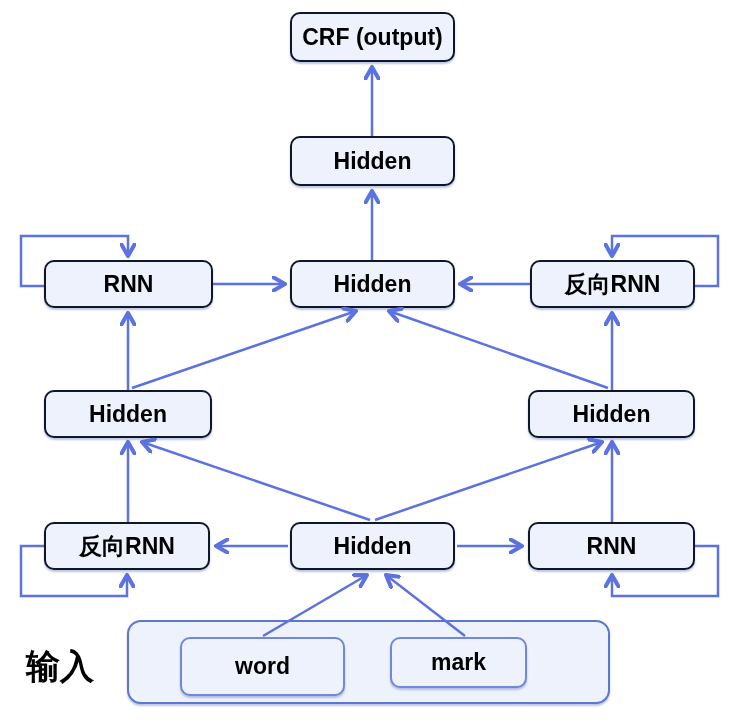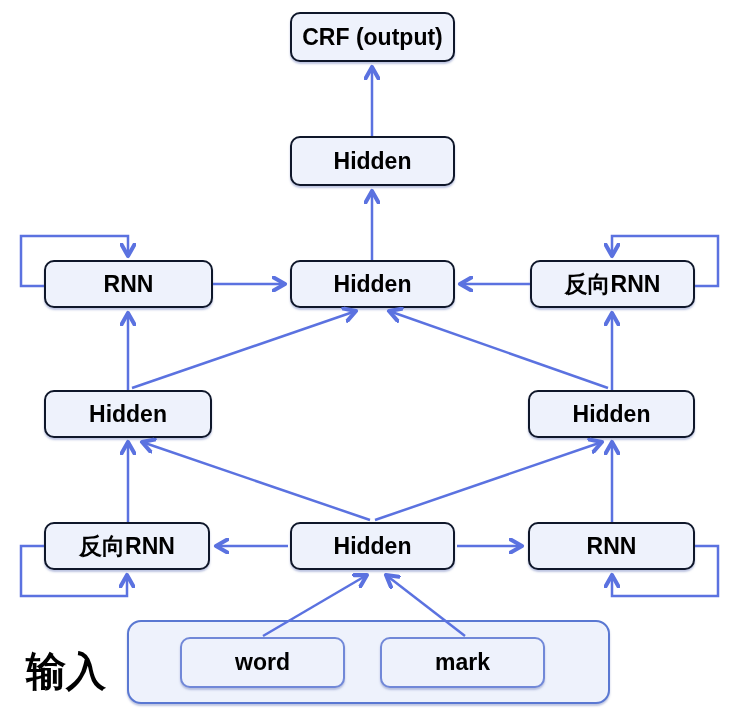--- a/index.html
+++ b/index.html
@@ -38,21 +38,21 @@
     border-radius: 14px;
     box-shadow: 0 2px 2px rgba(125, 140, 195, 0.5);
     z-index: 1;
   }
   .inner-node {
     border-color: #7188d8;
     z-index: 2;
   }
   .free-label {
     position: absolute;
-    font-size: 40px;
+    font-size: 34px;
     font-weight: 600;
     color: #000000;
     z-index: 2;
   }
   #edges {
     position: absolute;
     left: 0;
     top: 0;
     z-index: 3;
     pointer-events: none;
@@ -67,22 +67,22 @@
   #node-hidden-top   { left:290px; top:136px; width:165px; height:50px; }
   #node-rnn-fwd-top  { left:44px;  top:260px; width:169px; height:48px; }
   #node-hidden-mid   { left:290px; top:260px; width:165px; height:48px; }
   #node-rnn-bwd-top  { left:530px; top:260px; width:165px; height:48px; }
   #node-hidden-left  { left:44px;  top:390px; width:168px; height:48px; }
   #node-hidden-right { left:528px; top:390px; width:167px; height:48px; }
   #node-rnn-bwd-bot  { left:44px;  top:522px; width:166px; height:48px; }
   #node-hidden-bot   { left:290px; top:522px; width:165px; height:48px; }
   #node-rnn-fwd-bot  { left:528px; top:522px; width:167px; height:48px; }
   #input-group       { left:127px; top:620px; width:483px; height:84px; }
-  #node-word         { left:180px; top:637px; width:165px; height:51px;text-align:right; }
-  #node-mark         { left:380px; top:637px; width:165px; height:51px; }
+  #node-word         { left:180px; top:637px; width:165px; height:59px;text-align:right; }
+  #node-mark         { left:390px; top:637px; width:137px; height:51px; }
   #input-label       { left:26px;  top:644px; }
 </style>
 </head>
 <body>
 
 <div id="canvas">
 
   <div class="node" id="node-crf">CRF (output)</div>
 
   <div class="node" id="node-hidden-top">Hidden</div>

